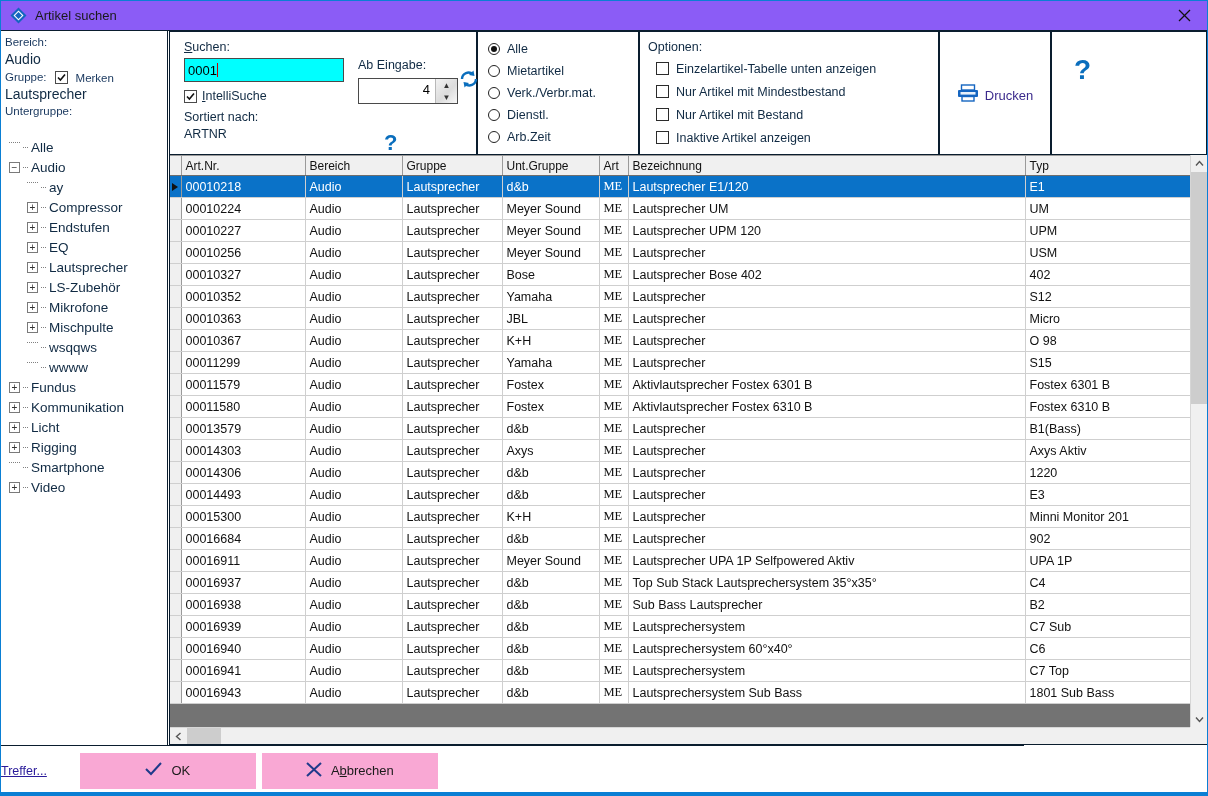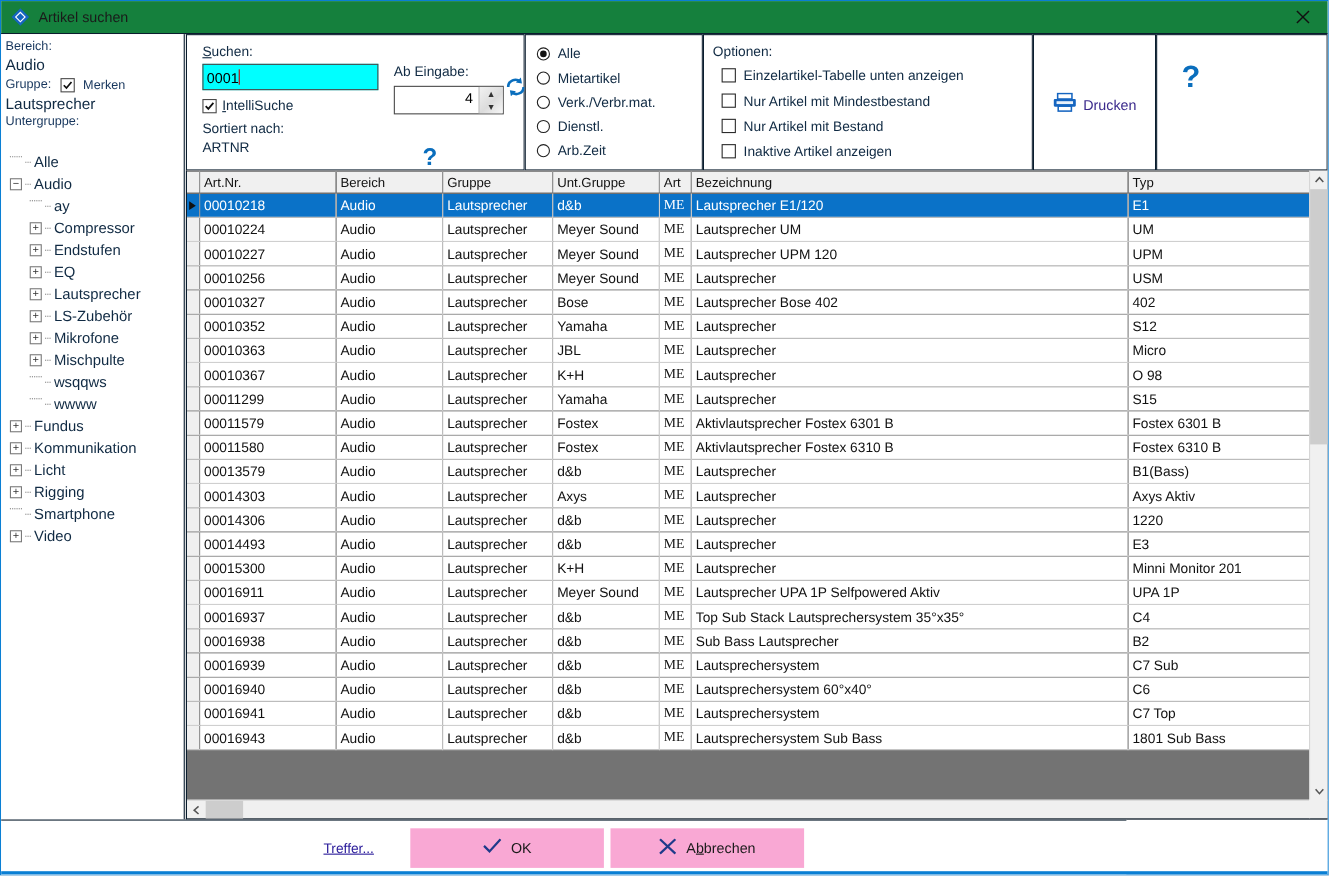--- a/index.html
+++ b/index.html
@@ -15,21 +15,21 @@
     width: 1208px; height: 796px;
     border: 1px solid #0a7fd4;
     background: #ffffff;
     overflow: hidden;
   }
 
   
   #titlebar {
     position: absolute; left: 0; top: 0;
     width: 1206px; height: 30px;
-    background: #15803d;
+    background: #8b5cf6;
     border-bottom: 1px solid #0a1d2e;
     display: flex; align-items: center;
   }
   #titlebar .app-icon {
     margin-left: 8px; width: 18px; height: 18px;
     display: flex; align-items: center; justify-content: center;
   }
   #titlebar .title-text {
     margin-left: 8px;
     font-size: 13px; color: #1a1a1a;
@@ -284,21 +284,21 @@
     position:absolute; right:0; bottom:0;
     width:17px; height:17px; background:#f0f0f0;
   }
 
   
   #footer {
     position:absolute; left:0; bottom:0;
     width: 1023px; height: 50px;
     background: #ffffff;
     border-top: 1px solid #0a1d2e;
-    display:flex; align-items:center; justify-content:center; gap:0px;
+    display:flex; align-items:center; gap:0px;
   }
   #treffer-link {
     font-size: 12.5px; color:#2a1b9a; text-decoration: underline;
     cursor:pointer; margin-right: 33px;
   }
   .footbtn {
     width: 176px; height: 36px;
     background: #f9a8d4;
     border: none;
     display:flex; align-items:center; justify-content:center; gap:9px;
@@ -731,20 +731,30 @@
             <td class="c-art">00015300</td>
             <td class="c-ber">Audio</td>
             <td class="c-grp">Lautsprecher</td>
             <td class="c-ugr">K+H</td>
             <td class="c-me">ME</td>
             <td class="c-bez">Lautsprecher</td>
             <td class="c-typ">Minni Monitor 201</td>
           </tr>
           <tr>
             <td class="rowhdr"></td>
+            <td class="c-art">00016684</td>
+            <td class="c-ber">Audio</td>
+            <td class="c-grp">Lautsprecher</td>
+            <td class="c-ugr">d&amp;b</td>
+            <td class="c-me">ME</td>
+            <td class="c-bez">Lautsprecher</td>
+            <td class="c-typ">902</td>
+          </tr>
+          <tr>
+            <td class="rowhdr"></td>
             <td class="c-art">00016911</td>
             <td class="c-ber">Audio</td>
             <td class="c-grp">Lautsprecher</td>
             <td class="c-ugr">Meyer Sound</td>
             <td class="c-me">ME</td>
             <td class="c-bez">Lautsprecher UPA 1P Selfpowered Aktiv</td>
             <td class="c-typ">UPA 1P</td>
           </tr>
           <tr>
             <td class="rowhdr"></td>

